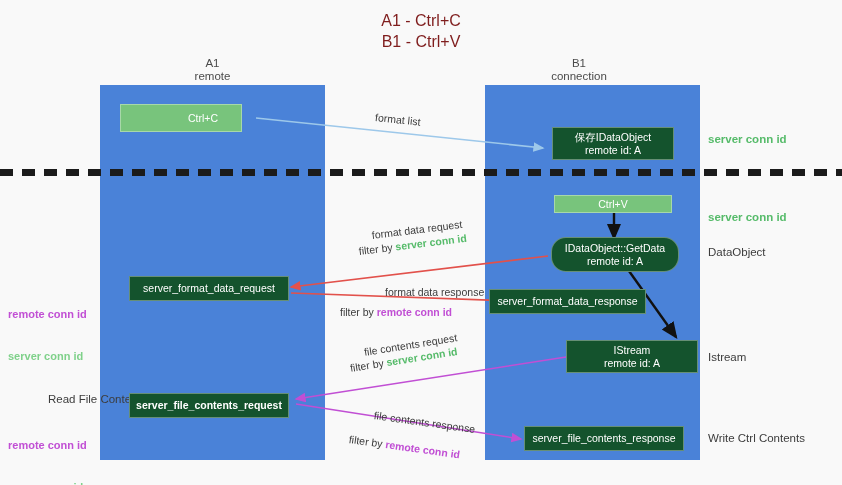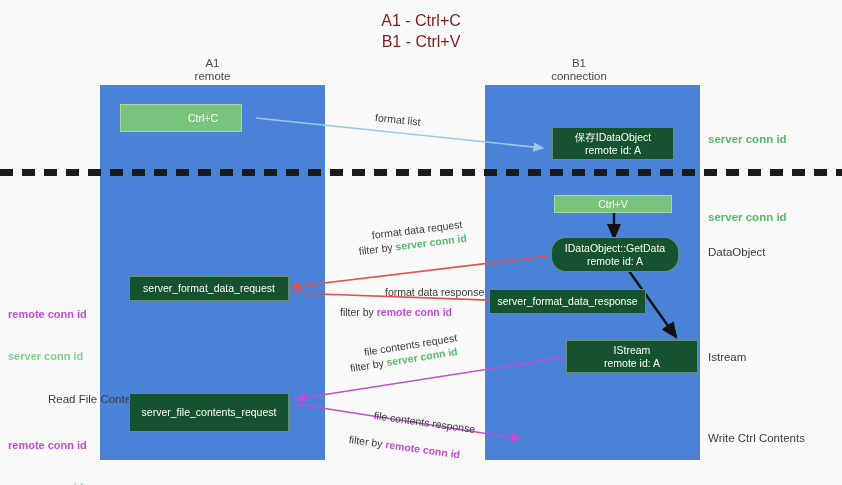--- a/index.html
+++ b/index.html
@@ -136,22 +136,23 @@
 
   <div class="side-label" style="left:708px;top:350px;">Istream</div>
 
   <div class="side-label" style="left:8px;top:392px;margin-left:40px;">Read File Contents</div>
 
   <div class="legend" style="left:8px;top:410px;">
     <div class="l1">remote conn id</div>
     <div class="l2">server conn id</div>
   </div>
 
-  <div class="box orange" style="left:129px;top:393px;width:160px;height:39px;">server_file_contents_request</div>
+  <div class="box orange" style="left:129px;top:393px;width:160px;height:25px;font-weight:bold;">server_file_contents_request</div>
 
+  <div class="box orange" style="left:524px;top:426px;width:160px;height:25px;">server_file_contents_response</div>
 
   <div class="side-label" style="left:708px;top:431px;">Write Ctrl Contents</div>
 
   <div class="edge-label" style="left:376px;top:110px;transform:rotate(6deg);">format list</div>
 
   <div class="edge-label" style="left:371px;top:228px;transform:rotate(-7deg);">format data request</div>
   <div class="edge-label" style="left:358px;top:244px;transform:rotate(-7deg);">
     <span>filter by </span><b class="conn-green">server conn id</b>
   </div>
 

